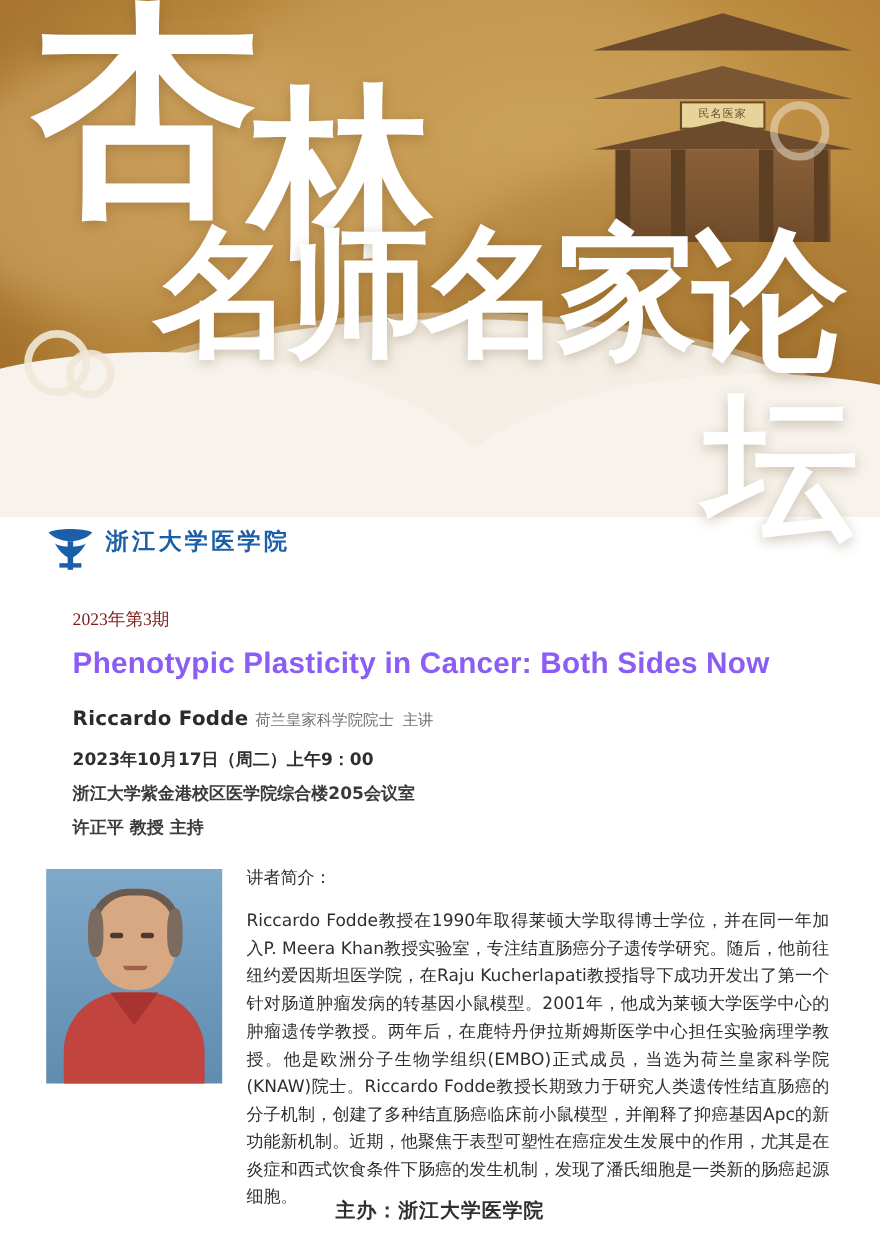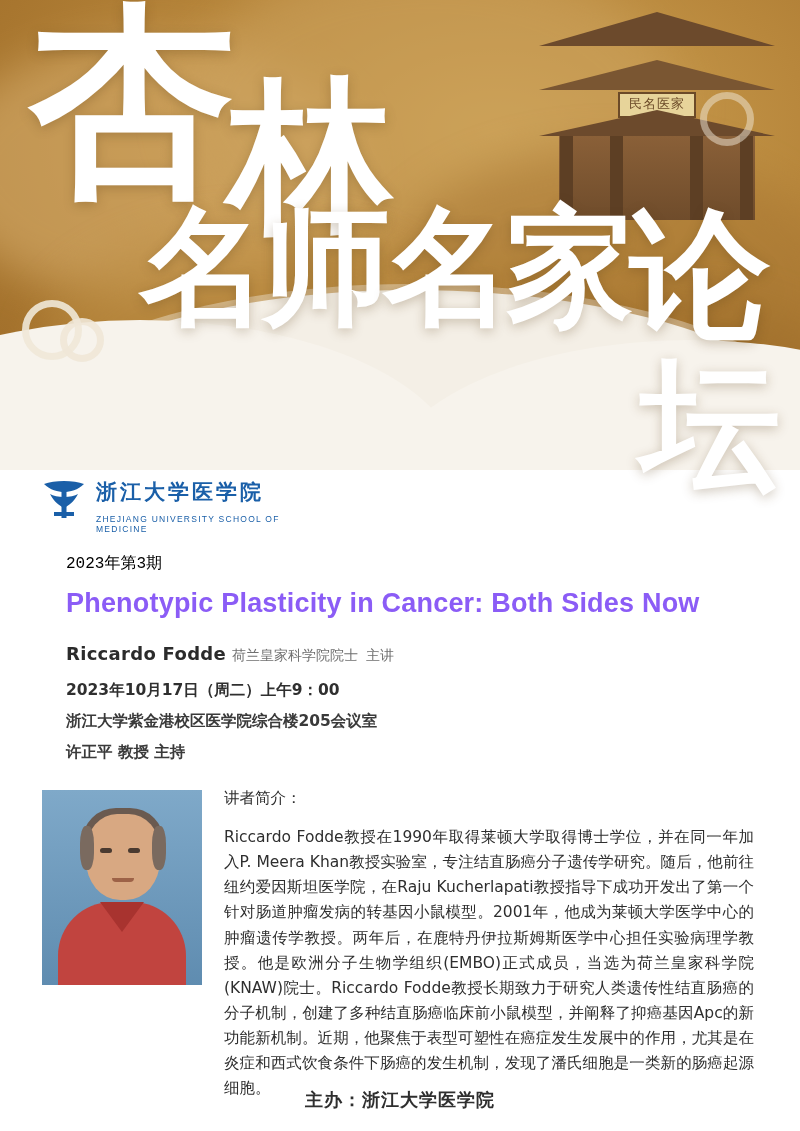--- a/index.html
+++ b/index.html
@@ -116,21 +116,21 @@
     top: 130px; width: 13px; height: 84px;
     background: #5d3f24;
   }
   .temple .plaque {
     position: absolute;
     left: 50%; transform: translateX(-50%);
     top: 86px; width: 74px; height: 22px;
     background: #e7d49a;
     border: 2px solid #6b4a28;
     color: #6b4a28;
-    font-size: 13px;
+    font-size: 10px;
     line-height: 20px;
     text-align: center;
     letter-spacing: 1px;
   }
 
   
   .title-char {
     position: absolute;
     color: #ffffff;
     font-family: "DejaVu Serif", "Liberation Serif", serif;
@@ -174,22 +174,22 @@
     color: #1a5fa8;
     letter-spacing: 1.25px;
     font-family: "Liberation Sans", sans-serif;
   }
 
   
   .issue {
     position: absolute;
     left: 66px; top: 553px;
     font-size: 16px;
-    color: #000000;
-    font-family: Liberation Mono, monospace;
+    color: #7f1d1d;
+    font-family: Liberation Serif, serif;
   }
   .talk-title {
     position: absolute;
     left: 66px; top: 588px;
     width: 680px;
     font-size: 27px;
     font-weight: bold;
     color: #8b5cf6;
     letter-spacing: .2px;
     font-family: "Liberation Sans", sans-serif;
@@ -366,21 +366,20 @@
   <div class="logo">
     <span class="mark">
       <svg width="48" height="44" viewBox="0 0 48 44" xmlns="http://www.w3.org/2000/svg">
         <path d="M4 6 C14 2, 34 2, 44 6 C38 12, 30 14, 24 14 C18 14, 10 12, 4 6 Z" fill="#1a5fa8"></path>
         <path d="M10 16 C16 20, 32 20, 38 16 C34 24, 28 28, 24 30 C20 28, 14 24, 10 16 Z" fill="#1a5fa8"></path>
         <rect x="21.5" y="14" width="5" height="26" fill="#1a5fa8"></rect>
         <rect x="14" y="34" width="20" height="4" fill="#1a5fa8"></rect>
       </svg>
     </span>
     <span class="zh">浙江大学医学院</span>
-    <span class="en">ZHEJIANG UNIVERSITY SCHOOL OF MEDICINE</span>
   </div>
 
   <div class="issue">2023年第3期</div>
 
   <div class="talk-title">Phenotypic Plasticity in Cancer: Both Sides Now</div>
 
   <div class="speaker-line">
     <span class="name">Riccardo Fodde</span><span class="affil">荷兰皇家科学院院士</span><span class="role">主讲</span>
   </div>
 

